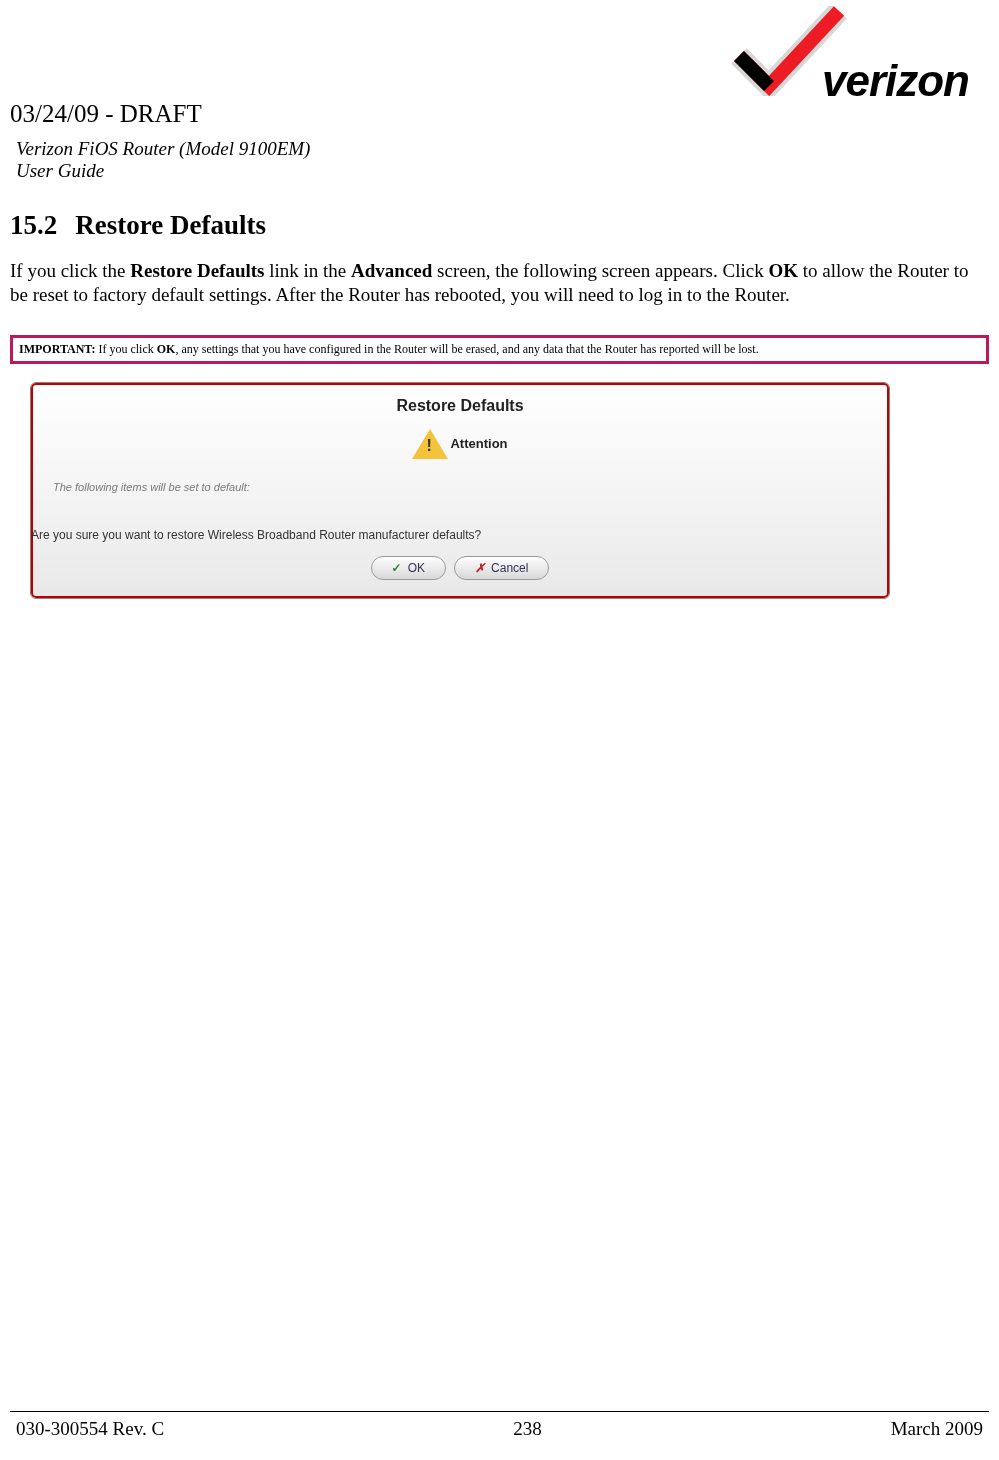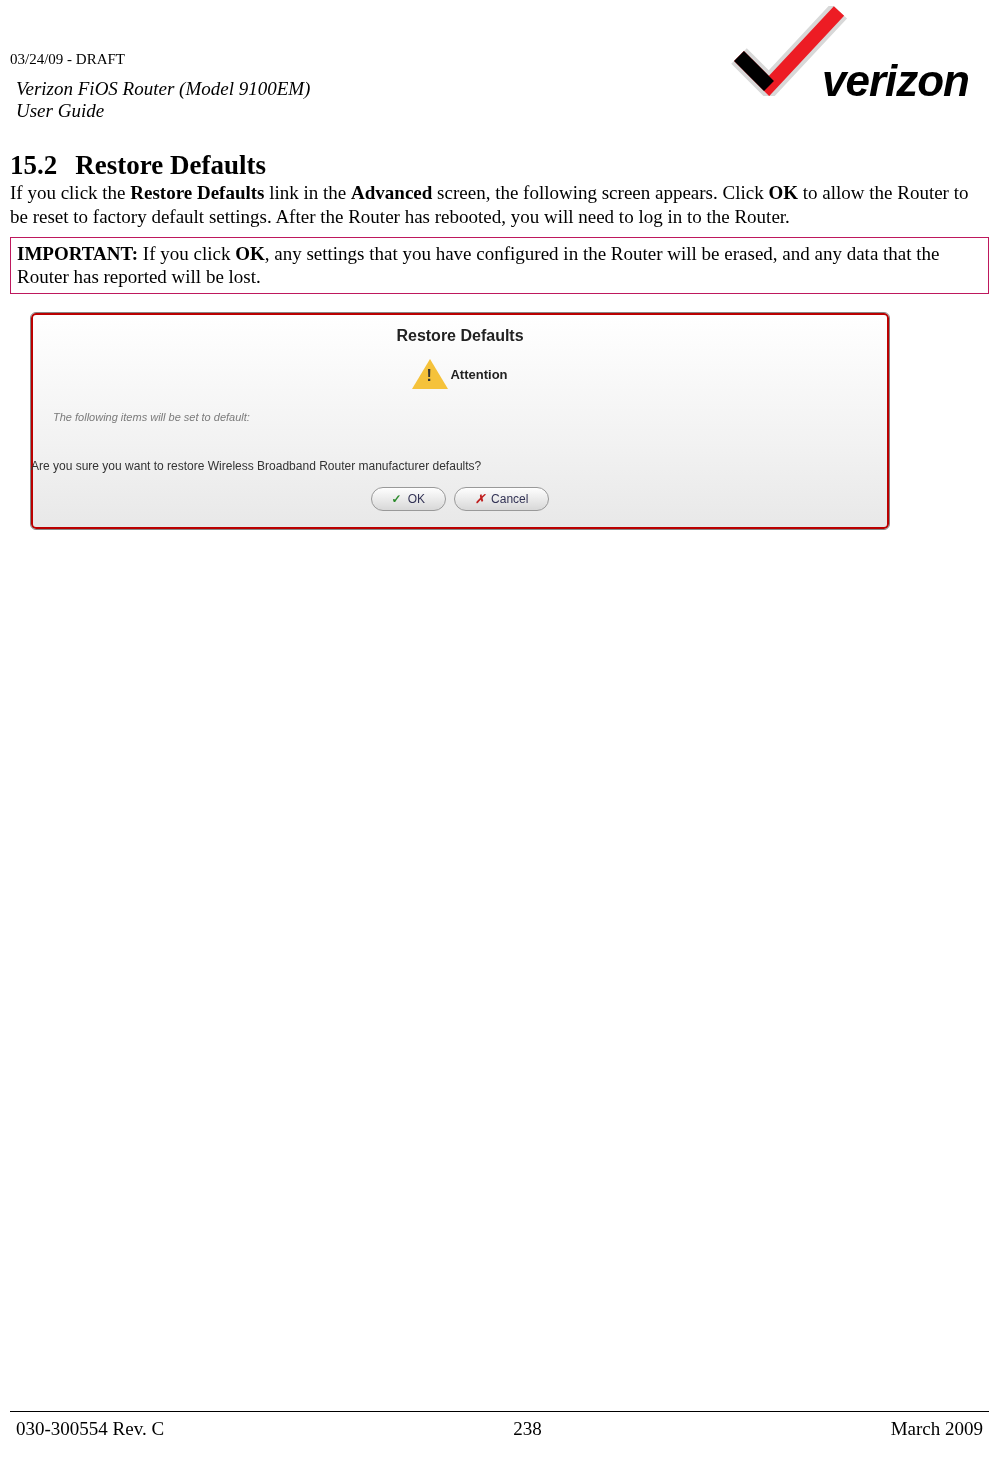--- a/index.html
+++ b/index.html
@@ -29,47 +29,48 @@
       letter-spacing: -1px;
     }
     .logo-swoosh {
       position: absolute;
       top: 0;
       left: 40px;
       width: 120px;
       height: 90px;
     }
     .header-meta {
-      padding-top: 51px;
-      font-size: 15px;
+      padding-top: 100px;
+      font-size: 25px;
     }
     .header-row {
       display: flex;
       justify-content: space-between;
       margin-top: 10px;
       font-style: italic;
       font-size: 19px;
       padding: 0 6px;
       flex-direction: column;
     }
     h2.section-head {
       font-size: 27px;
       font-weight: bold;
       margin-top: 28px;
+      margin-bottom: 18px;
     }
     .section-head .num { margin-right: 18px; }
     p.body-text {
       font-size: 19px;
       line-height: 1.25;
-      margin-bottom: 8px;
+      margin-bottom: 28px;
     }
     .important-box {
-      border: 1px solid #be185d;
+      border: 3px solid #be185d;
       padding: 4px 6px;
-      font-size: 19px;
+      font-size: 12px;
       line-height: 1.25;
       margin-bottom: 18px;
     }
     .screenshot-panel {
       margin: 0 20px;
       width: 860px;
       border: 1px solid #888;
       border-radius: 6px;
       background: linear-gradient(#fff, #f2f2f2 60%, #e8e8e8);
       box-shadow: inset 0 0 0 2px #b00;

